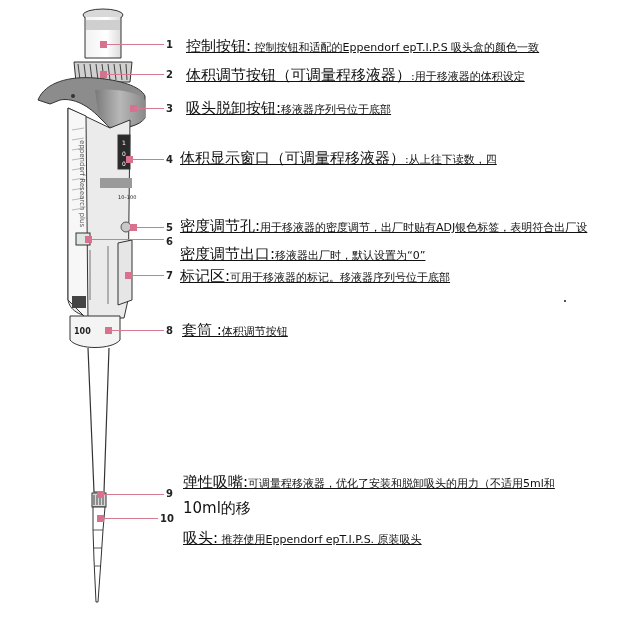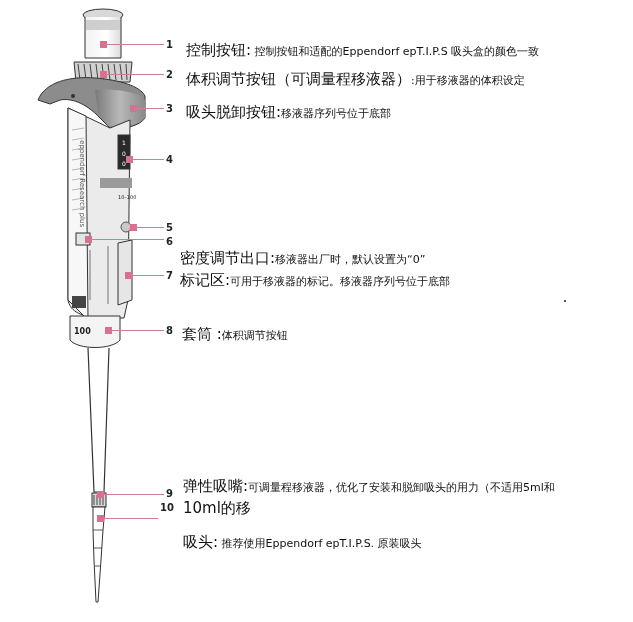--- a/index.html
+++ b/index.html
@@ -3,21 +3,21 @@
   <meta charset="utf-8">
   <style>
     html, body { margin: 0; padding: 0; background: #ffffff; }
     body { width: 633px; height: 622px; position: relative; overflow: hidden;
            font-family: "DejaVu Sans", "Liberation Sans", sans-serif; color: #111; }
     .stage { position: absolute; left: 0; top: 0; width: 633px; height: 622px; }
     svg.pipette { position: absolute; left: 0; top: 0; }
     .leader { position: absolute; height: 1px; background: #d47a93; }
     .dot { position: absolute; width: 7px; height: 7px; background: #d9708e; }
     .num { position: absolute; font-size: 10px; font-weight: bold; color: #222; line-height: 12px; }
-    .label { position: absolute; white-space: nowrap; line-height: 27px; }
+    .label { position: absolute; white-space: nowrap; line-height: 19px; text-decoration: underline; }
     .label .t { font-size: 15px; color: #111; }
     .label .d { font-size: 11px; color: #111; }
     .cont { position: absolute; font-size: 15px; line-height: 16px; white-space: nowrap; }
     .stray { position: absolute; width: 2px; height: 2px; background: #555; }
   </style>
 </head>
 <body>
 
 <div class="stage">
 
@@ -112,24 +112,30 @@
   <div class="dot" style="left:130px;top:105px"></div>
   <div class="leader" style="left:134px;top:108px;width:30px"></div>
   <div class="num" style="left:166px;top:103px">3</div>
   <div class="label" style="left:186px;top:98px">
     <span class="t">吸头脱卸按钮:</span><span class="d">移液器序列号位于底部</span>
   </div>
 
   <div class="dot" style="left:126px;top:156px"></div>
   <div class="leader" style="left:130px;top:159px;width:34px"></div>
   <div class="num" style="left:166px;top:154px">4</div>
+  <div class="label" style="left:180px;top:148px">
+    <span class="t">体积显示窗口（可调量程移液器）</span><span class="d">:从上往下读数，四</span>
+  </div>
 
   <div class="dot" style="left:130px;top:224px"></div>
   <div class="leader" style="left:134px;top:227px;width:30px"></div>
   <div class="num" style="left:166px;top:222px">5</div>
+  <div class="label" style="left:180px;top:216px">
+    <span class="t">密度调节孔:</span><span class="d">用于移液器的密度调节，出厂时贴有ADJ银色标签，表明符合出厂设</span>
+  </div>
 
   <div class="dot" style="left:85px;top:236px"></div>
   <div class="leader" style="left:89px;top:239px;width:75px"></div>
   <div class="num" style="left:166px;top:236px">6</div>
   <div class="label" style="left:180px;top:244px">
     <span class="t">密度调节出口:</span><span class="d">移液器出厂时，默认设置为“0”</span>
   </div>
 
   <div class="dot" style="left:125px;top:272px"></div>
   <div class="leader" style="left:129px;top:275px;width:35px"></div>
@@ -148,19 +154,19 @@
   <div class="dot" style="left:97px;top:491px"></div>
   <div class="leader" style="left:101px;top:494px;width:63px"></div>
   <div class="num" style="left:166px;top:488px">9</div>
   <div class="label" style="left:183px;top:472px">
     <span class="t">弹性吸嘴:</span><span class="d">可调量程移液器，优化了安装和脱卸吸头的用力（不适用5ml和</span>
   </div>
   <div class="cont" style="left:183px;top:500px">10ml的移</div>
 
   <div class="dot" style="left:97px;top:515px"></div>
   <div class="leader" style="left:101px;top:518px;width:57px"></div>
-  <div class="num" style="left:160px;top:502px">10</div>
+  <div class="num" style="left:160px;top:513px">10</div>
   <div class="label" style="left:183px;top:528px">
     <span class="t">吸头:</span><span class="d"> 推荐使用Eppendorf epT.I.P.S. 原装吸头</span>
   </div>
 
   <div class="stray" style="left:564px;top:300px"></div>
 </div>
 
 </body></html>

